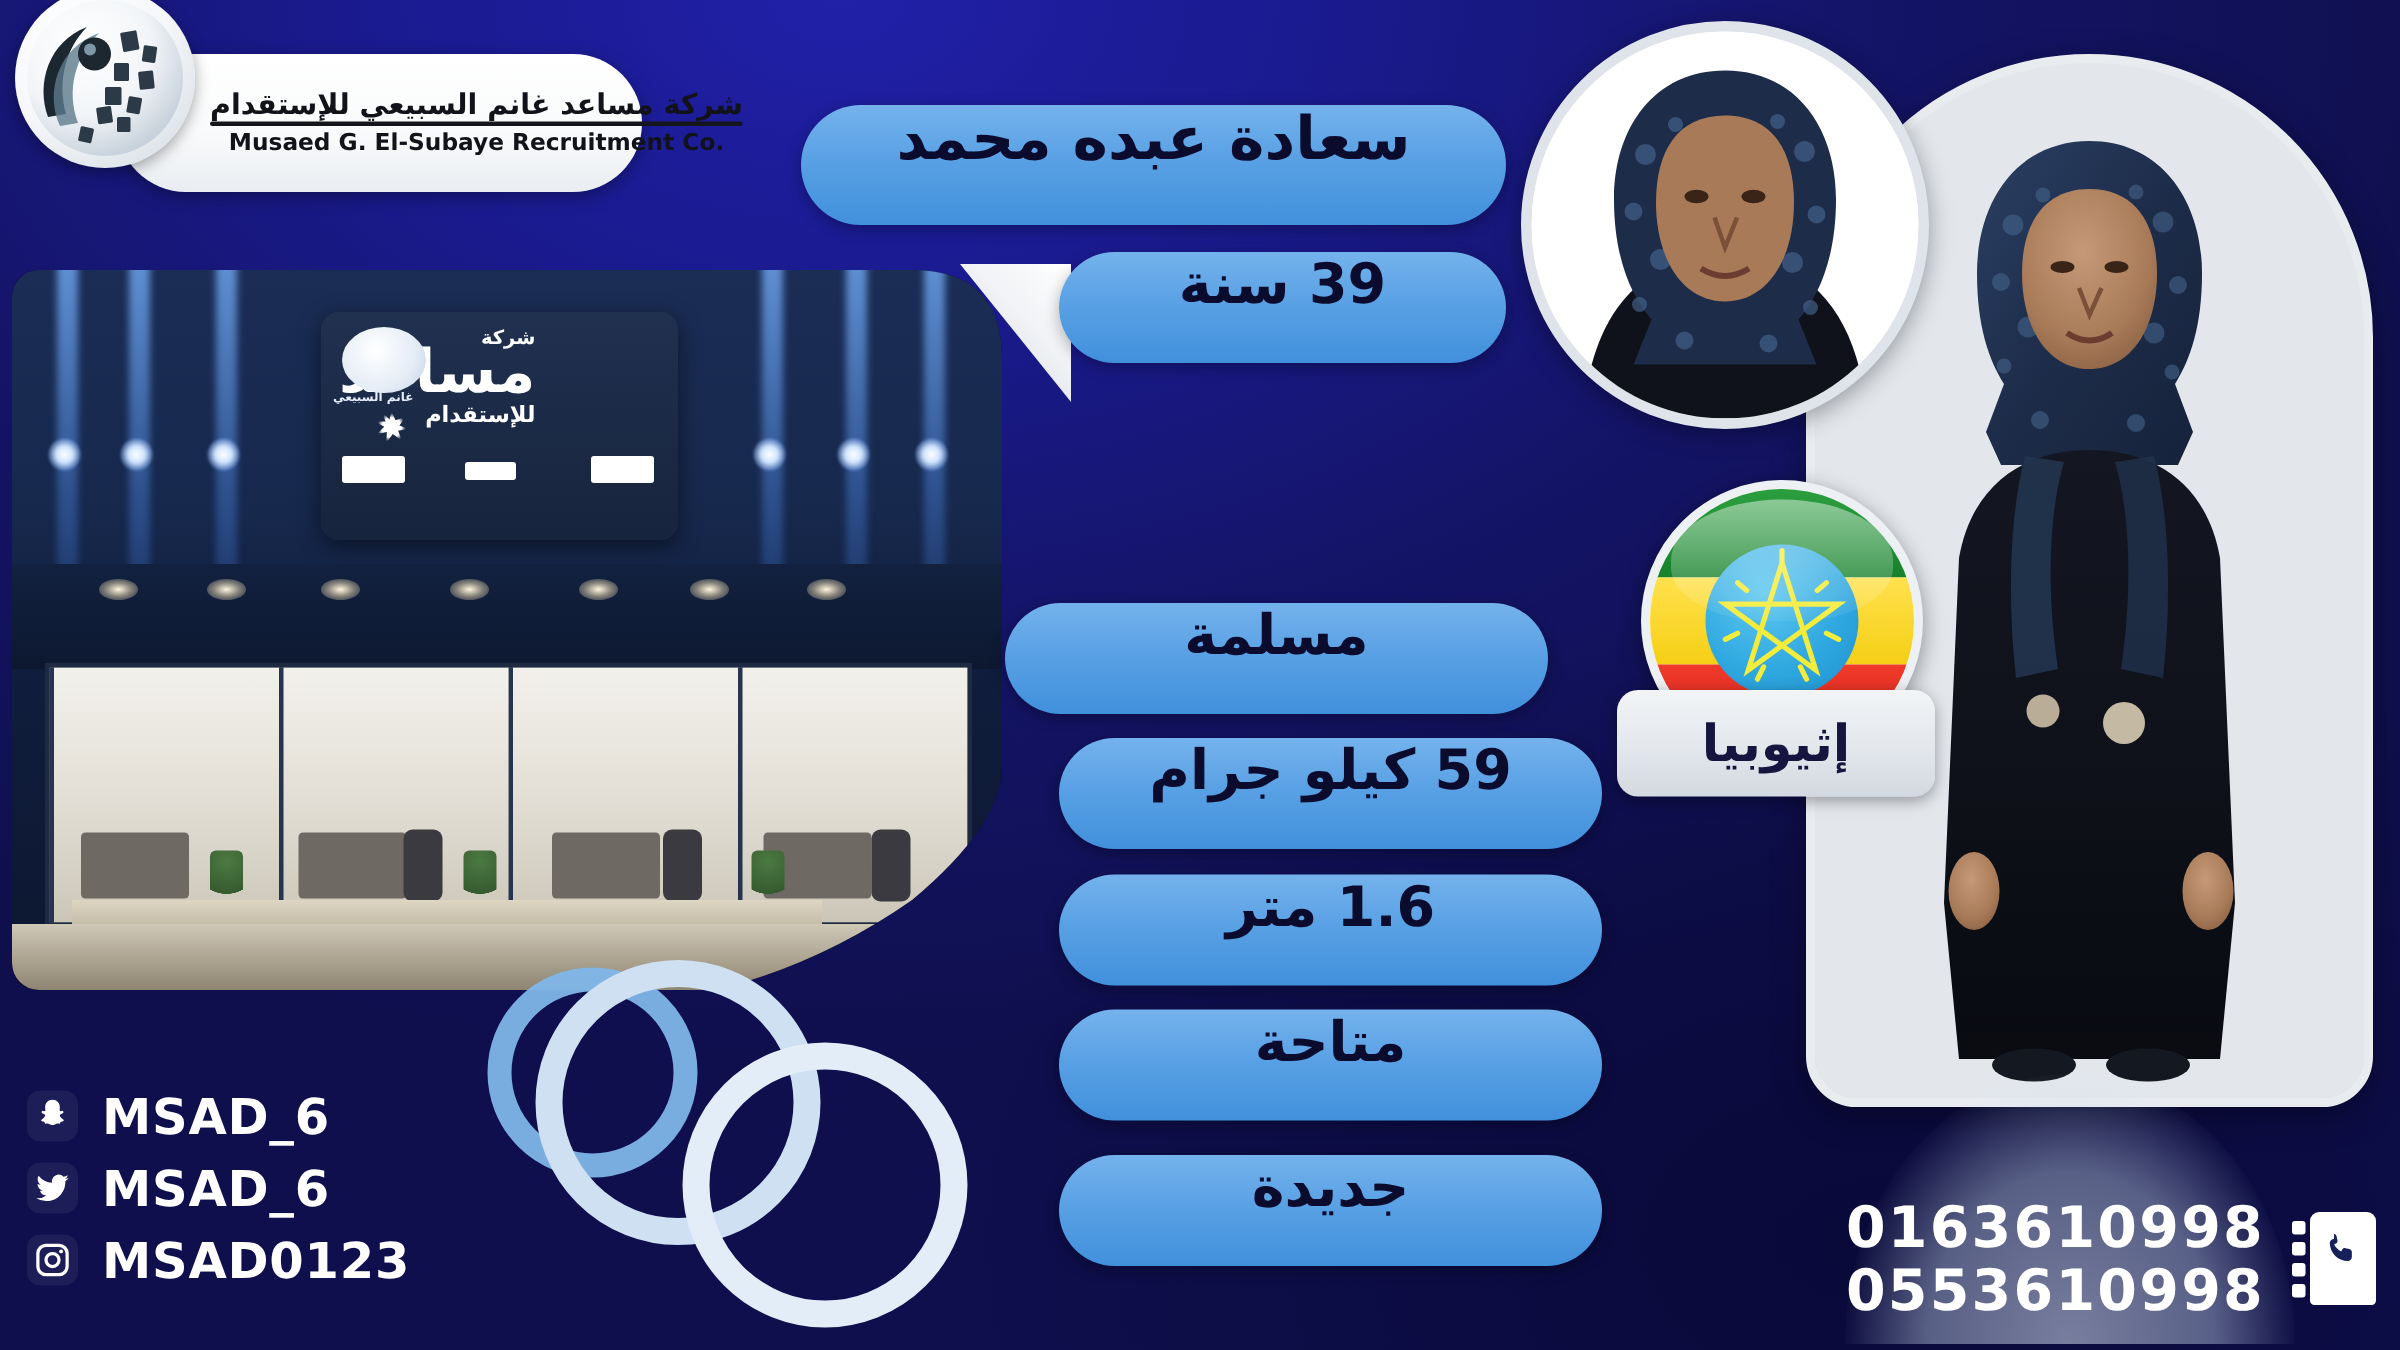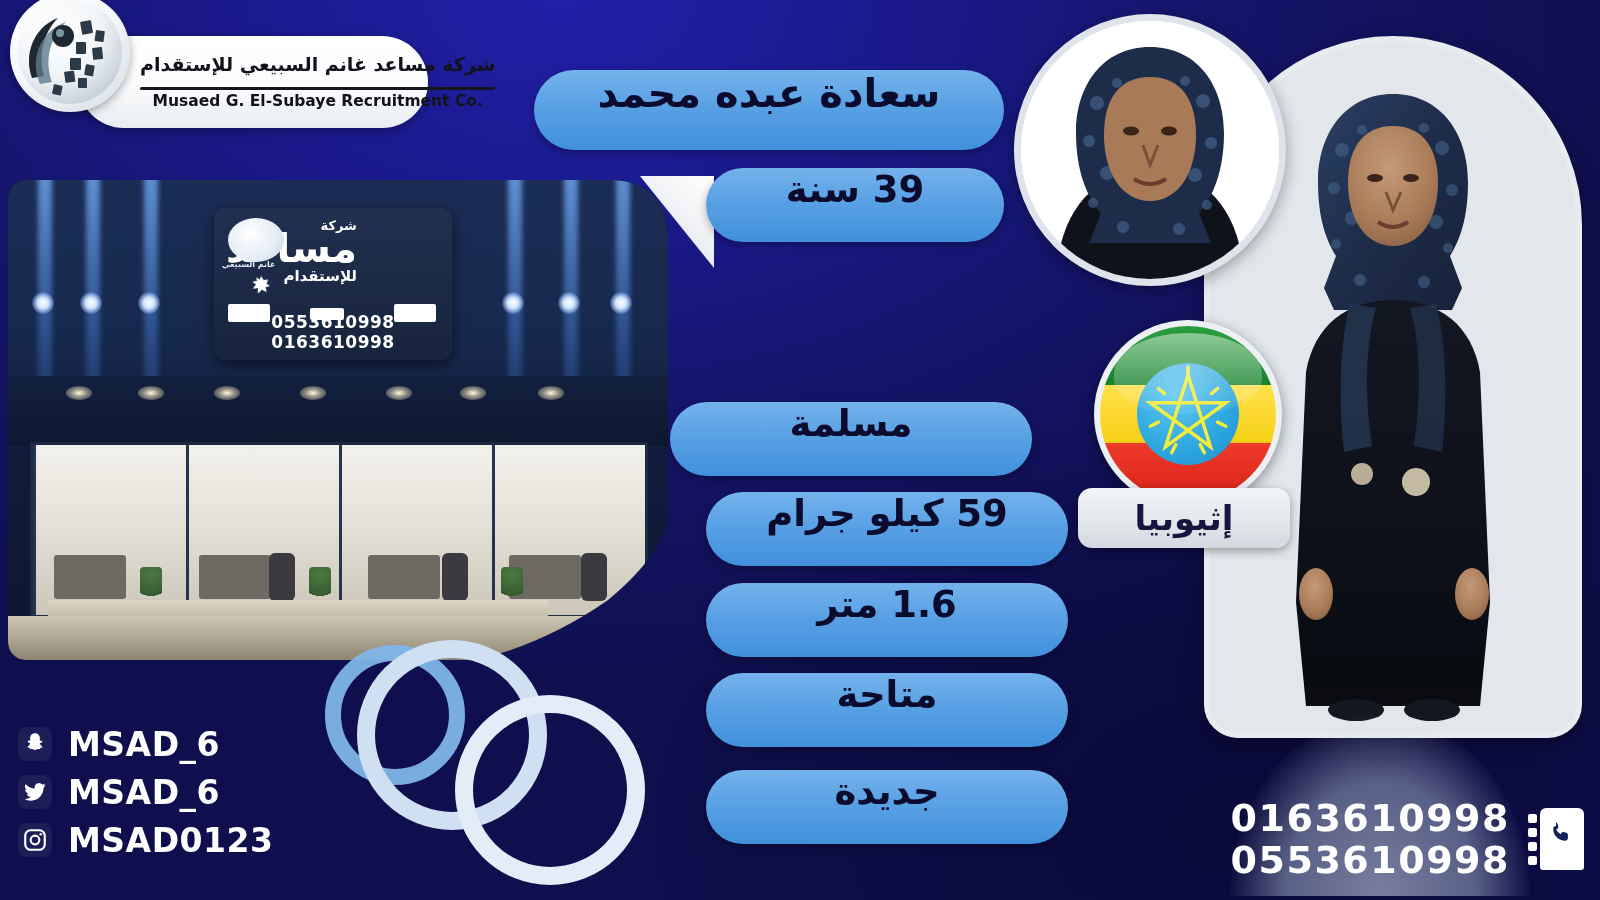--- a/index.html
+++ b/index.html
@@ -41,21 +41,21 @@
     display: flex;
     align-items: center;
     justify-content: flex-end;
     padding-left: 62px;
     padding-right: 20px;
   }
   .logo-texts { text-align: center; line-height: 1.0; }
   .logo-ar {
     font-size: 19px; font-weight: bold; color: #12121a;
     letter-spacing: 0px; white-space: nowrap;
-    padding-bottom: 12px;
+    padding-bottom: 0;
   }
   .logo-rule {
     height: 3px; background: #15151c; border-radius: 2px;
     margin: 1px 0 4px 0;
   }
   .logo-en {
     font-size: 15.5px; font-weight: bold; color: #12121a;
     white-space: nowrap; direction: ltr;
   }
 
@@ -283,22 +283,22 @@
   .flag-gloss {
     position: absolute; left: 8%; top: 4%;
     width: 84%; height: 46%;
     border-radius: 50% 50% 44% 44%;
     background: linear-gradient(180deg, rgba(255,255,255,0.46) 0%, rgba(255,255,255,0.06) 100%);
     pointer-events: none;
   }
 
   .country-badge {
     position: absolute;
-    left: 1078px; top: 488px;
-    min-width: 212px; height: 60px;
+    left: 1078px; top: 460px;
+    min-width: 212px; height: 71px;
     padding: 0 20px;
     background: linear-gradient(180deg, #f2f4f6 0%, #e3e7ec 55%, #d3d9e0 100%);
     border-radius: 14px;
     display: flex; align-items: center; justify-content: center;
     color: #15153f; font-size: 34px; font-weight: bold;
     box-shadow: 0 3px 10px rgba(0,0,0,0.35);
   }
 
   
   .social-list { position: absolute; left: 18px; top: 720px; }
@@ -407,24 +407,20 @@
           <div class="sign-main">مساعد</div>
           <div class="sign-sub">للإستقدام</div>
         </div>
       </div>
       <div class="sign-emblem"></div>
       <div class="sign-emblem-txt">غانم السبيعي</div>
       <div class="sign-palm"></div>
       <div class="sign-box" style="left:14px;  top:96px; width:42px; height:18px;"></div>
       <div class="sign-box" style="left:96px;  top:100px; width:34px; height:12px;"></div>
       <div class="sign-box" style="left:180px; top:96px; width:42px; height:18px;"></div>
-      <div class="sign-phones">
-        <span>0553610998</span>
-        <span>0163610998</span>
-      </div>
     </div>
 
     <div class="op-canopy">
       <div class="op-downlight" style="left:58px;"></div>
       <div class="op-downlight" style="left:130px;"></div>
       <div class="op-downlight" style="left:206px;"></div>
       <div class="op-downlight" style="left:292px;"></div>
       <div class="op-downlight" style="left:378px;"></div>
       <div class="op-downlight" style="left:452px;"></div>
       <div class="op-downlight" style="left:530px;"></div>

